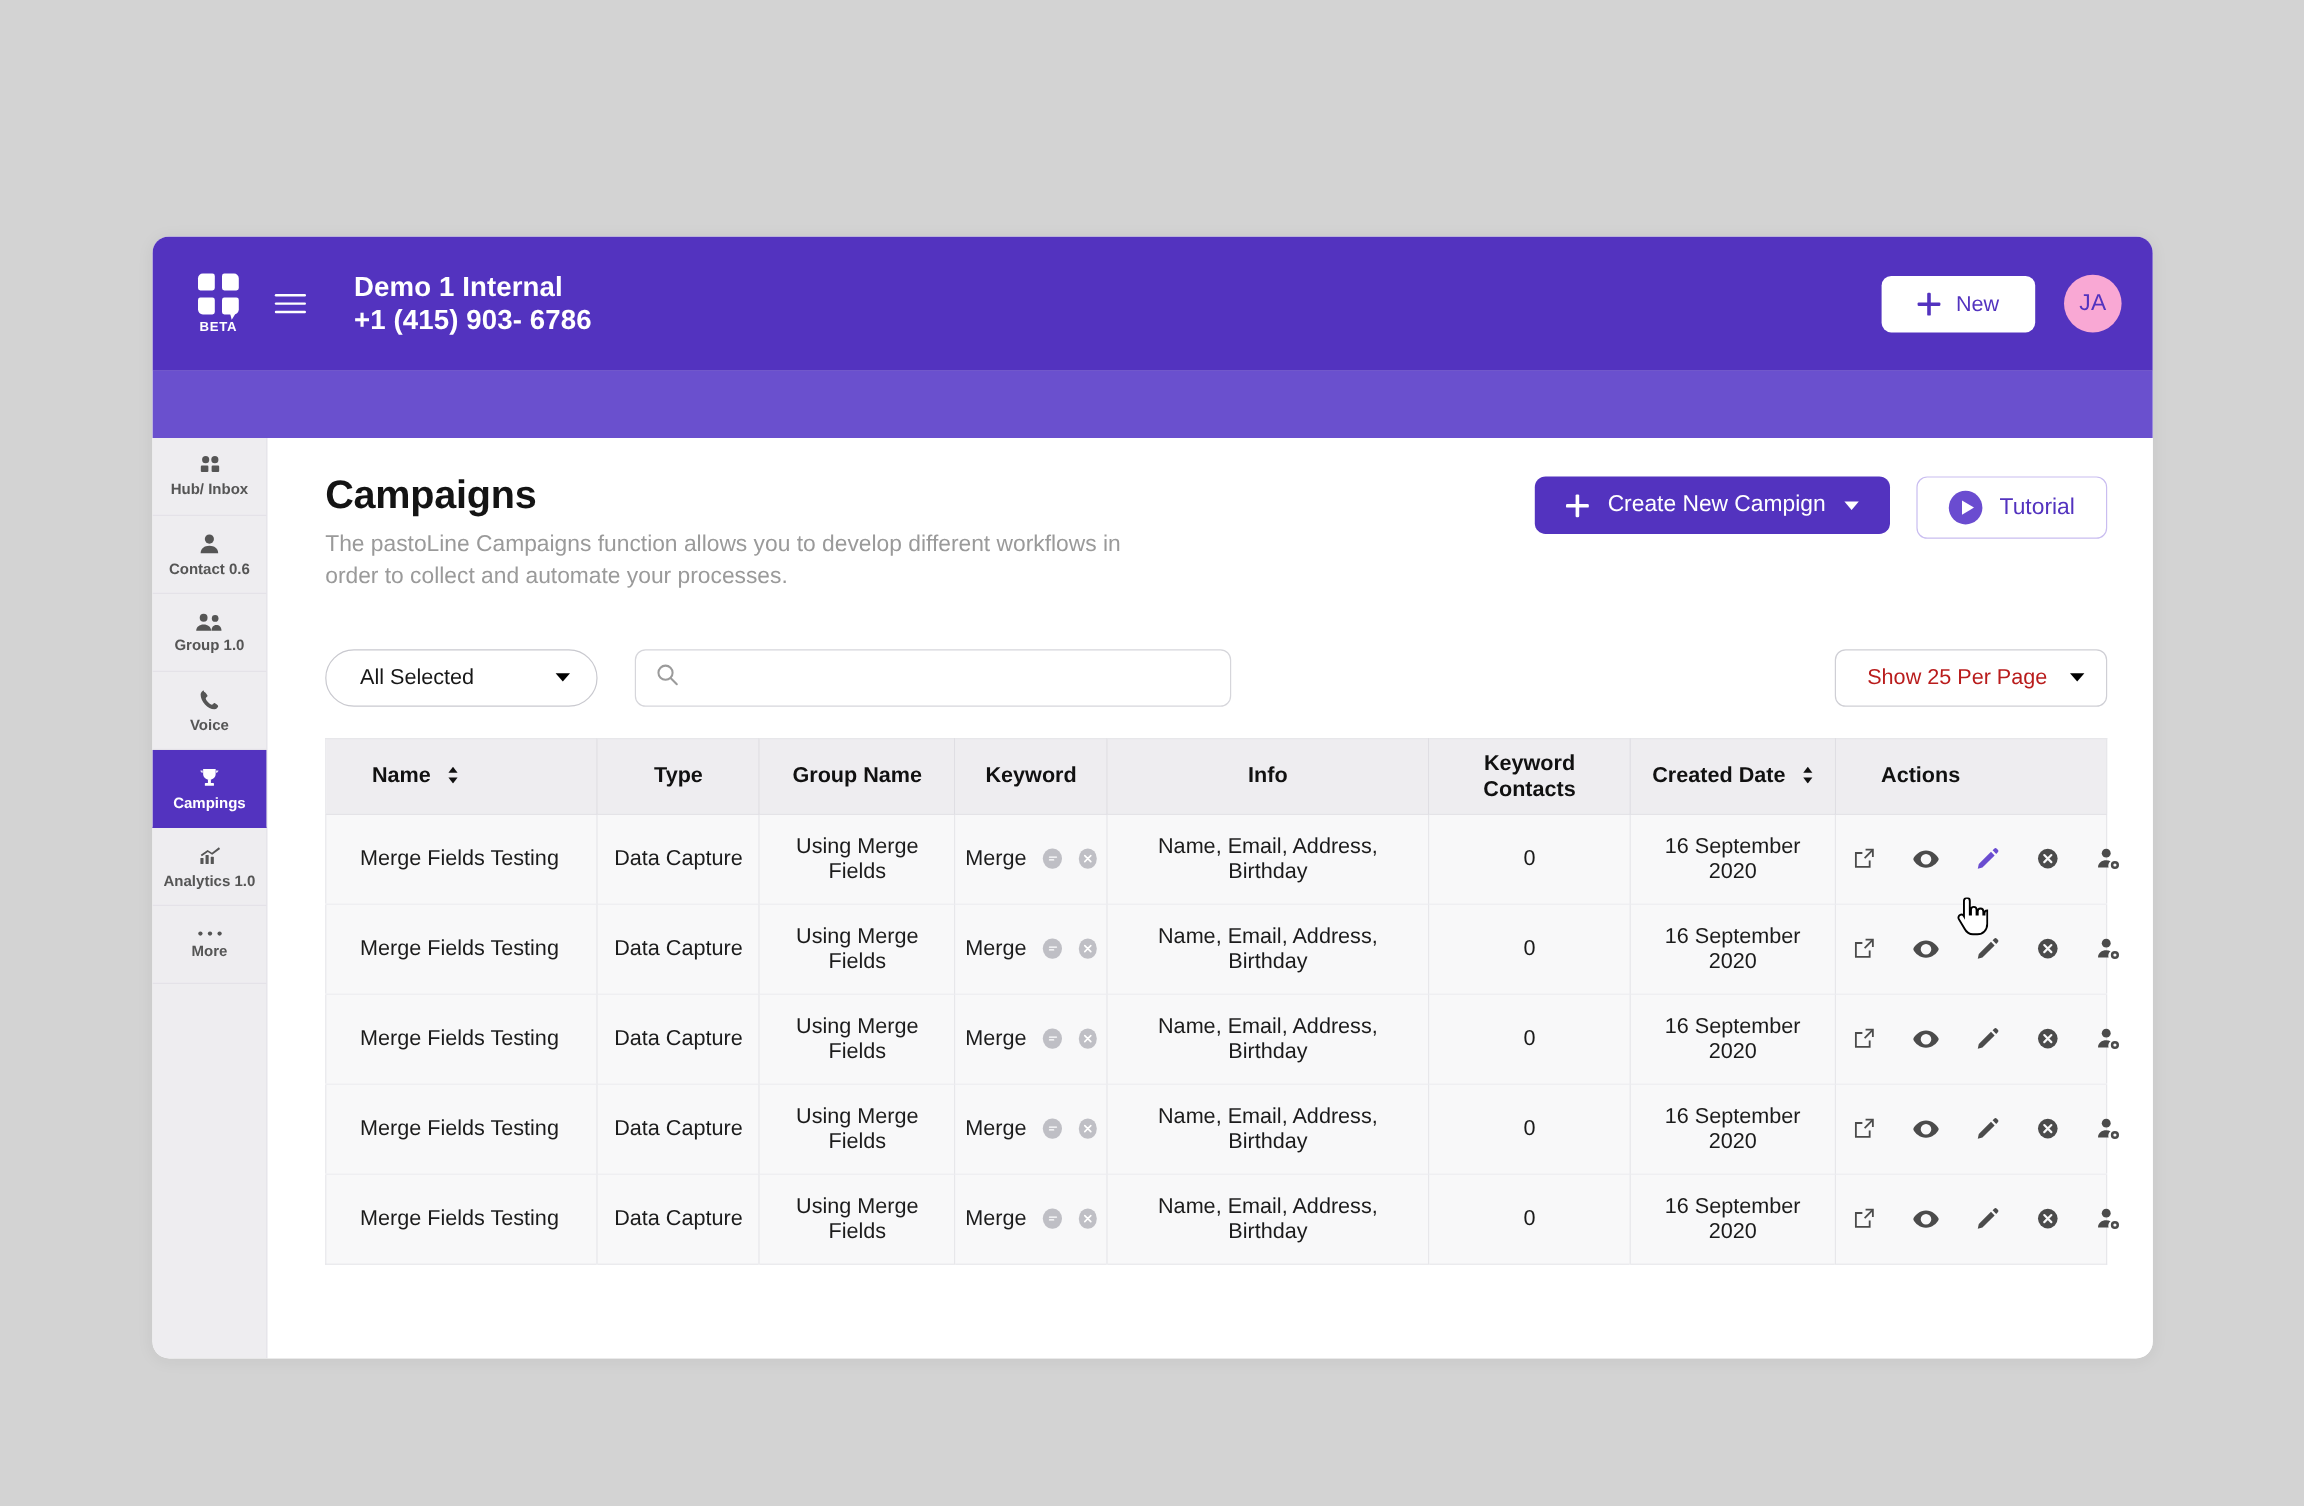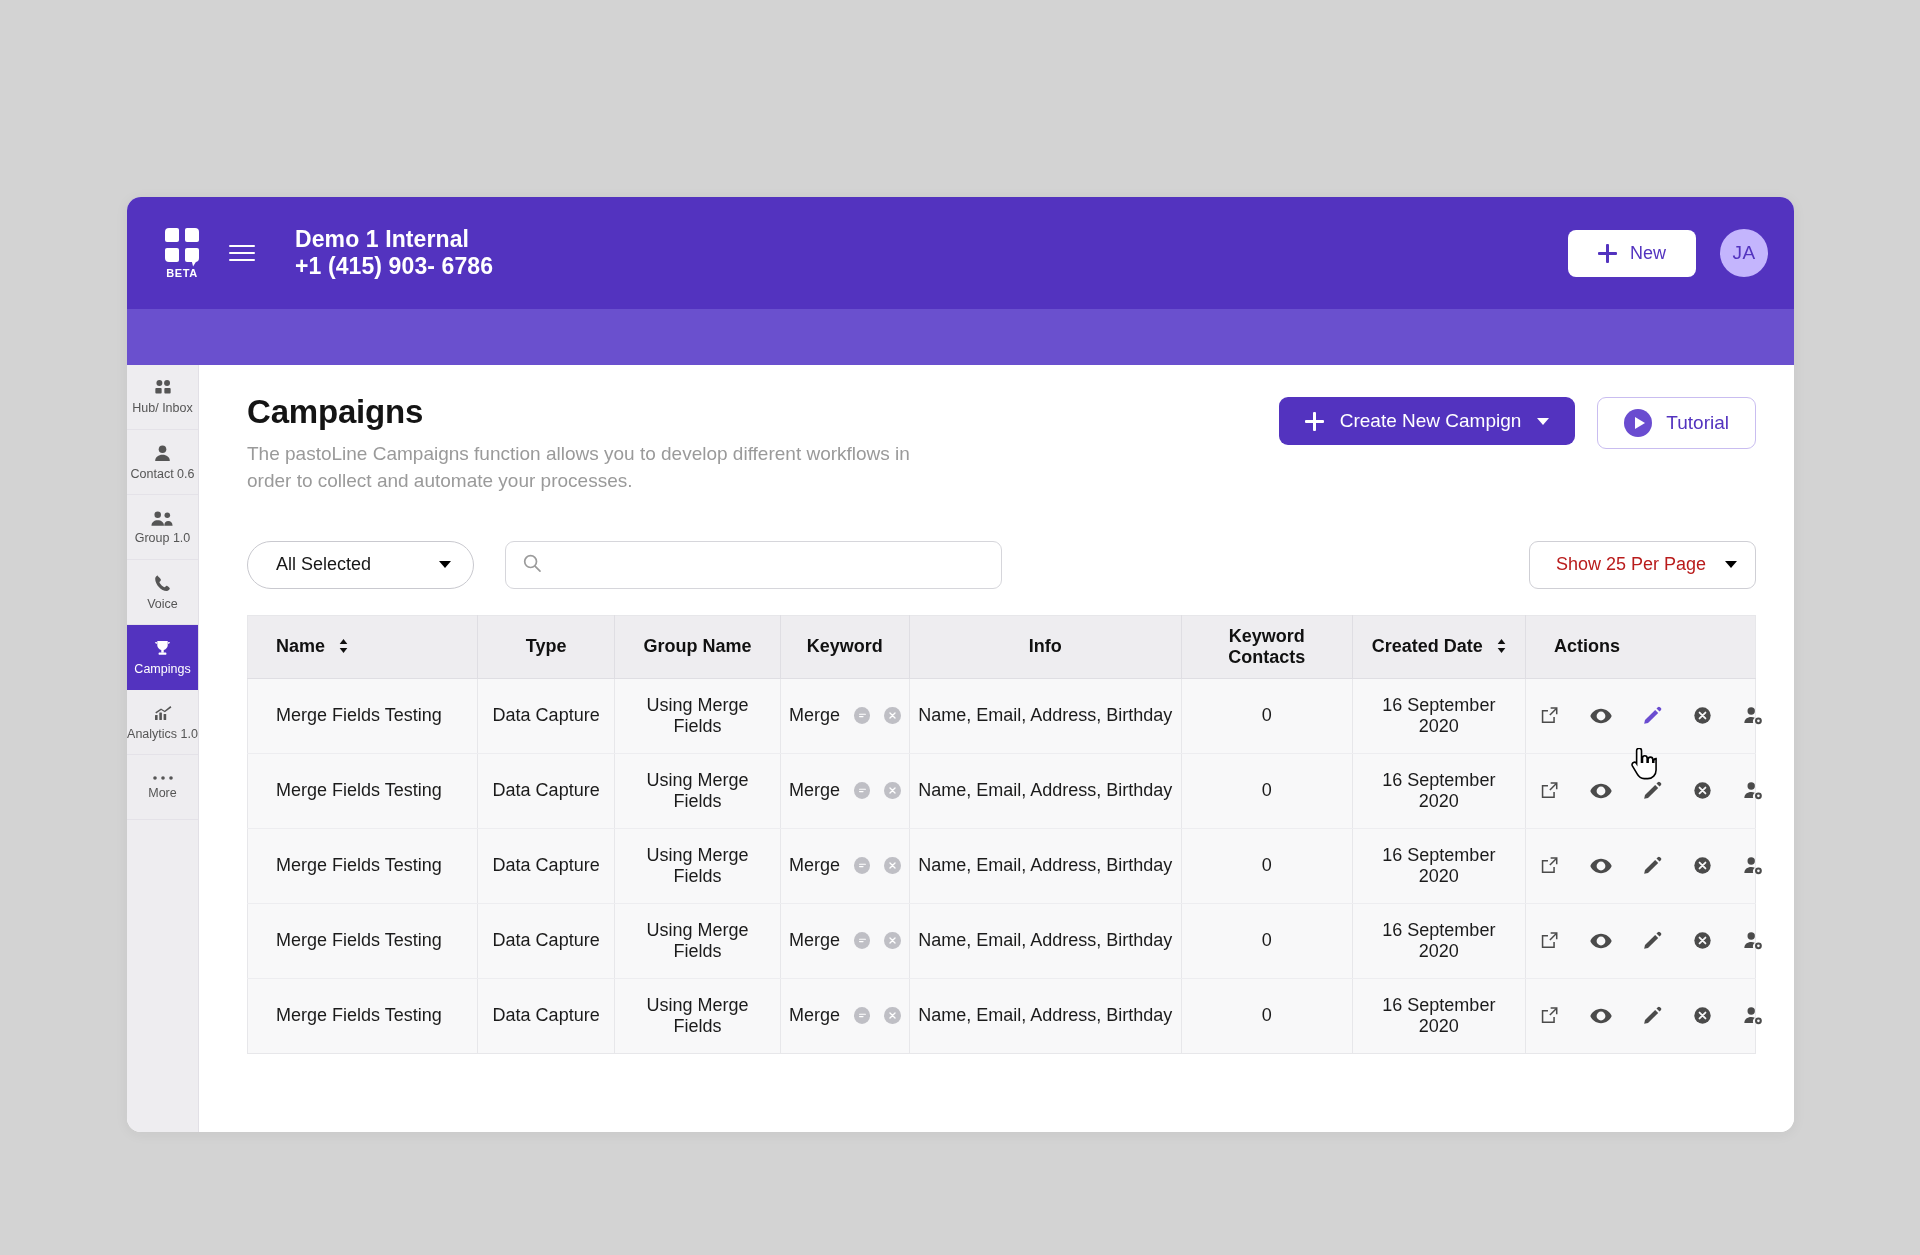--- a/index.html
+++ b/index.html
@@ -48,30 +48,30 @@
   .new-btn{
     background:#fff;color:#5333bf;border:none;border-radius:8px;
     height:47px;padding:0 30px;display:flex;align-items:center;gap:13px;
     font-size:18px;font-family:inherit;cursor:pointer;
   }
   .plus-ic{position:relative;width:19px;height:19px;display:inline-block;}
   .plus-ic:before,.plus-ic:after{content:"";position:absolute;background:currentColor;border-radius:1px;}
   .plus-ic:before{left:0;top:8px;width:19px;height:3px;}
   .plus-ic:after{top:0;left:8px;height:19px;width:3px;}
   .avatar{
-    width:48px;height:48px;border-radius:50%;background:#c4b5fd;color:#5333bf;
+    width:48px;height:48px;border-radius:50%;background:#f9a8d4;color:#5333bf;
     display:flex;align-items:center;justify-content:center;font-size:19px;
     letter-spacing:.3px;cursor:pointer;
   }
   .subbar{height:56px;background:#6a50ce;}
   
   .body-row{display:flex;height:767px;}
   .sidebar{
-    width:72px;background:#eeedf0;border-right:1px solid #e2e0e6;
-    box-sizing:border-box;flex:none;
+    width:96px;background:#eeedf0;border-right:1px solid #e2e0e6;
+    box-sizing:border-box;flex:none;font-weight:bold;
   }
   .side-item{
     height:64px;border-bottom:1px solid #e4e2e8;
     display:flex;flex-direction:column;align-items:center;justify-content:center;
     gap:4px;color:#555;cursor:pointer;
   }
   .side-item.active{background:#5333bf;color:#fff;border-bottom-color:#5333bf;}
   .side-item .lbl{font-size:12.5px;white-space:nowrap;}
   .side-item svg{display:block;}
   
@@ -121,21 +121,21 @@
   table.camp{
     width:100%;border-collapse:collapse;margin-top:26px;table-layout:fixed;
     border:1px solid #e7e7ea;
   }
   table.camp th{
     background:#eeedf0;font-size:18px;color:#111;font-weight:bold;
     height:62px;border-right:1px solid #dfdee3;border-bottom:1px solid #dfdee3;
     text-align:center;padding:0 8px;
   }
   table.camp th:last-child{border-right:none;}
-  table.camp th.l{text-align:left;padding-left:28px;}
+  table.camp th.l{text-align:left;padding-left:38px;}
   table.camp td{
     height:74px;font-size:18px;color:#1b1b1b;text-align:center;
     border-right:1px solid #e7e7ea;border-bottom:1px solid #ededf0;padding:0 8px;
     background:#f8f8f9;
   }
   table.camp td:last-child{border-right:none;}
   table.camp td.l{text-align:left;padding-left:28px;}
   table.camp tr:last-child td{border-bottom:none;}
   .sort-ic{display:inline-block;margin-left:9px;position:relative;top:1px;}
   .kw-cell{display:flex;align-items:center;justify-content:flex-end;gap:14px;}

